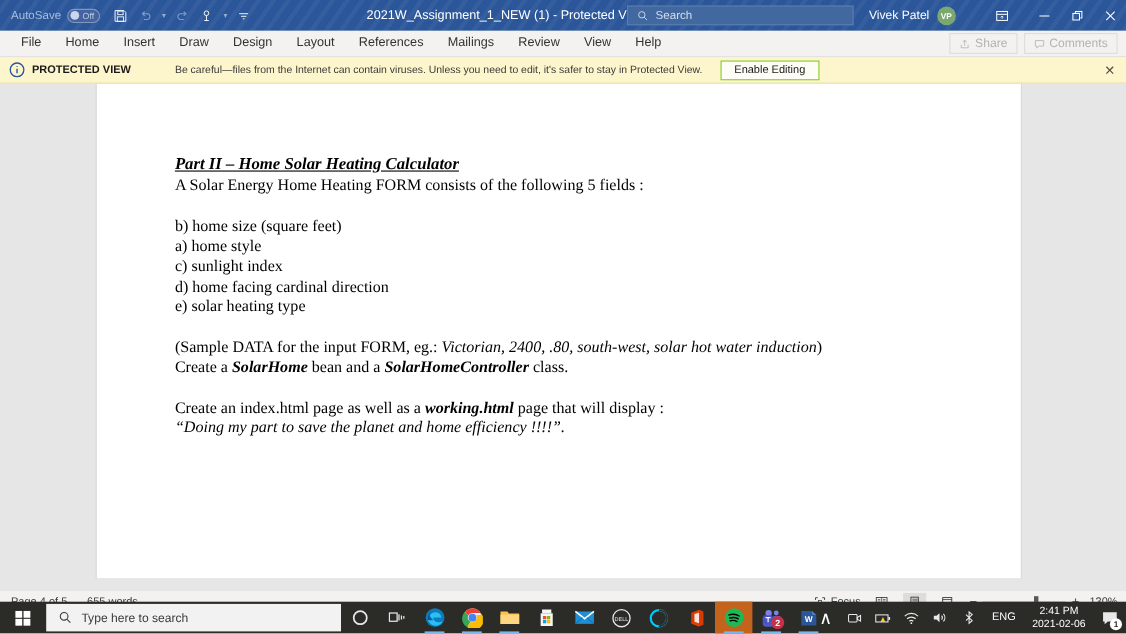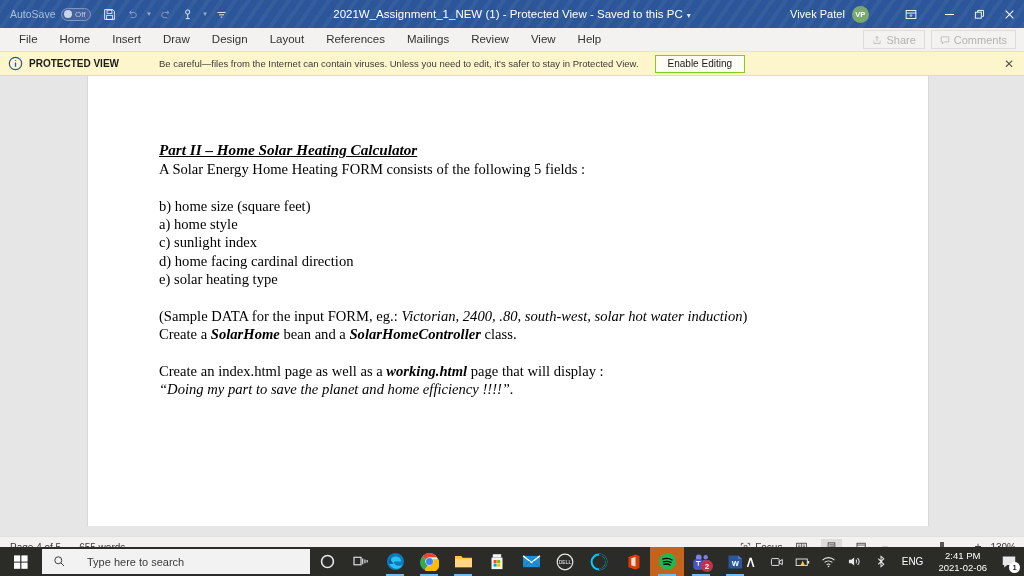--- a/index.html
+++ b/index.html
@@ -185,21 +185,21 @@
     position: absolute; top: 547px; left: 0; width: 1024px; height: 29px;
     background: #2b2b27;
     display: flex; align-items: center;
   }
   .startbtn {
     width: 42px; height: 29px; display: flex;
     align-items: center; justify-content: center;
   }
   .tbsearch {
     width: 268px; height: 25px; background: #f2f2f2;
-    display: flex; align-items: center; gap: 21px;
+    display: flex; align-items: center; gap: 8px;
     padding-left: 11px; font-size: 11px; color: #3a3a3a;
   }
   .tbicons { display: flex; align-items: center; height: 29px; }
   .tbicon {
     width: 34px; height: 29px; display: flex;
     align-items: center; justify-content: center; position: relative;
   }
   .tbicon.running::after {
     content: ''; position: absolute; bottom: 0; left: 8px;
     width: 18px; height: 2px; background: #76b9ed;
@@ -285,20 +285,27 @@
         <svg width="13" height="13" viewBox="0 0 16 16">
             <path d="M3 5.5h10M5 8.4h6M7 11.2h2" stroke="#fff" stroke-width="1.1" fill="none"></path>
           </svg>
       </div>
     </div>
 
     <div class="doctitle">
       <span>2021W_Assignment_1_NEW (1)  -  Protected View  -  Saved to this PC</span><span class="tcaret">▾</span>
     </div>
 
+    <div class="searchbox">
+      <svg width="11" height="11" viewBox="0 0 16 16">
+          <circle cx="6.5" cy="6.5" r="4.2" fill="none" stroke="#d4dff0" stroke-width="1.2"></circle>
+          <path d="M9.7 9.7L13.4 13.4" stroke="#d4dff0" stroke-width="1.2"></path>
+        </svg>
+      <span>Search</span>
+    </div>
 
     <div class="tb-user">
       <span>Vivek Patel</span>
       <span class="avatar">VP</span>
     </div>
 
     <div class="wincontrols">
       <div class="wc-ribbon">
         <svg width="14" height="13" viewBox="0 0 16 16">
             <rect x="2" y="3" width="12" height="10" fill="none" stroke="#fff" stroke-width="1.1"></rect>

